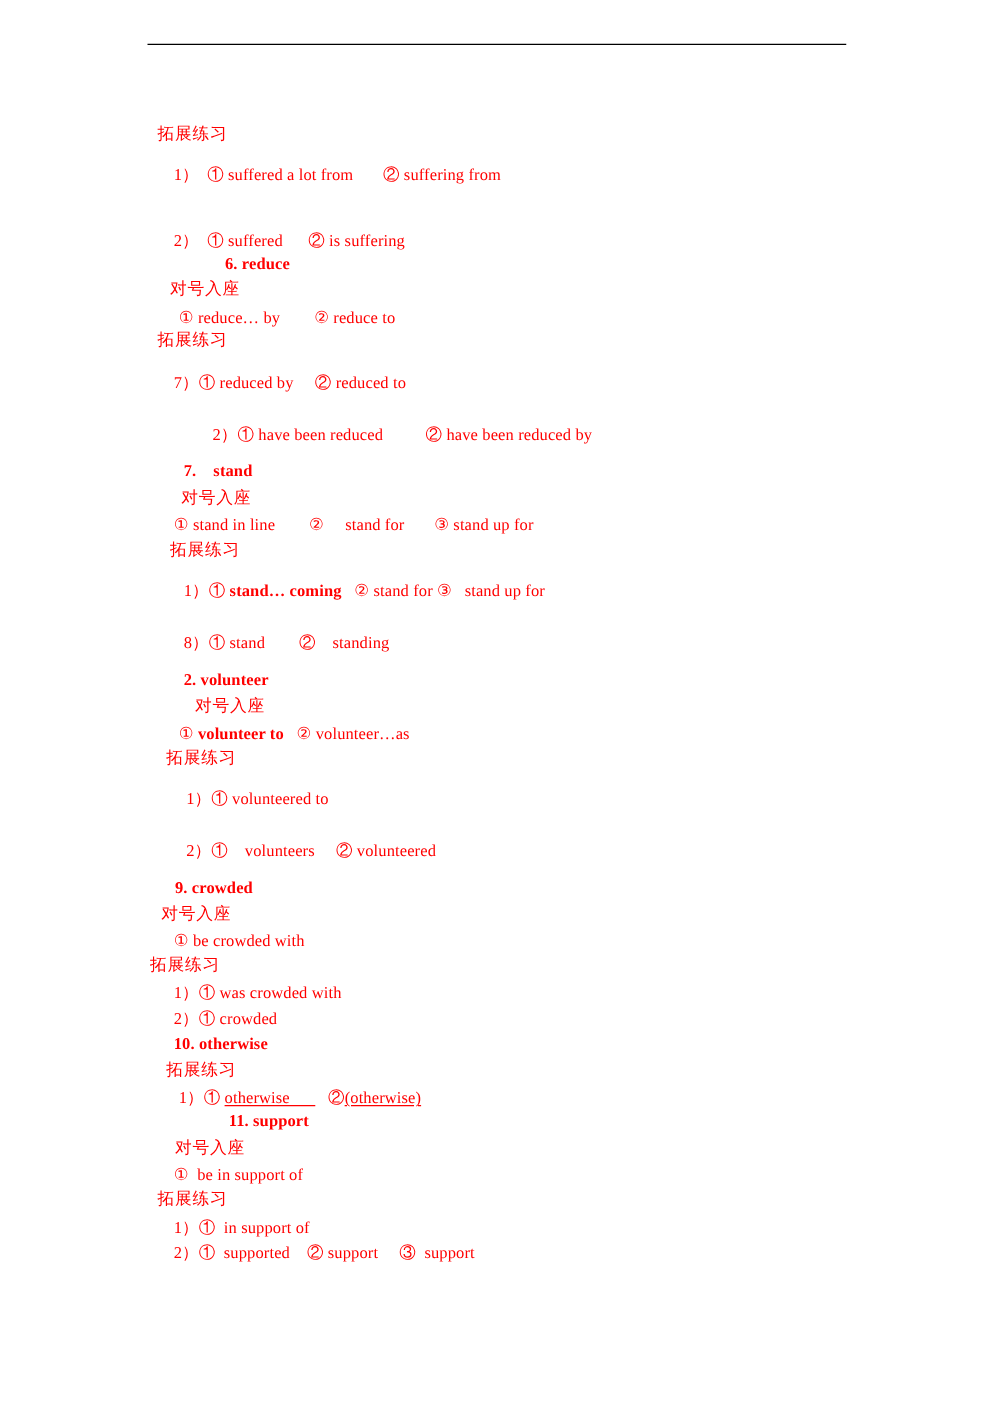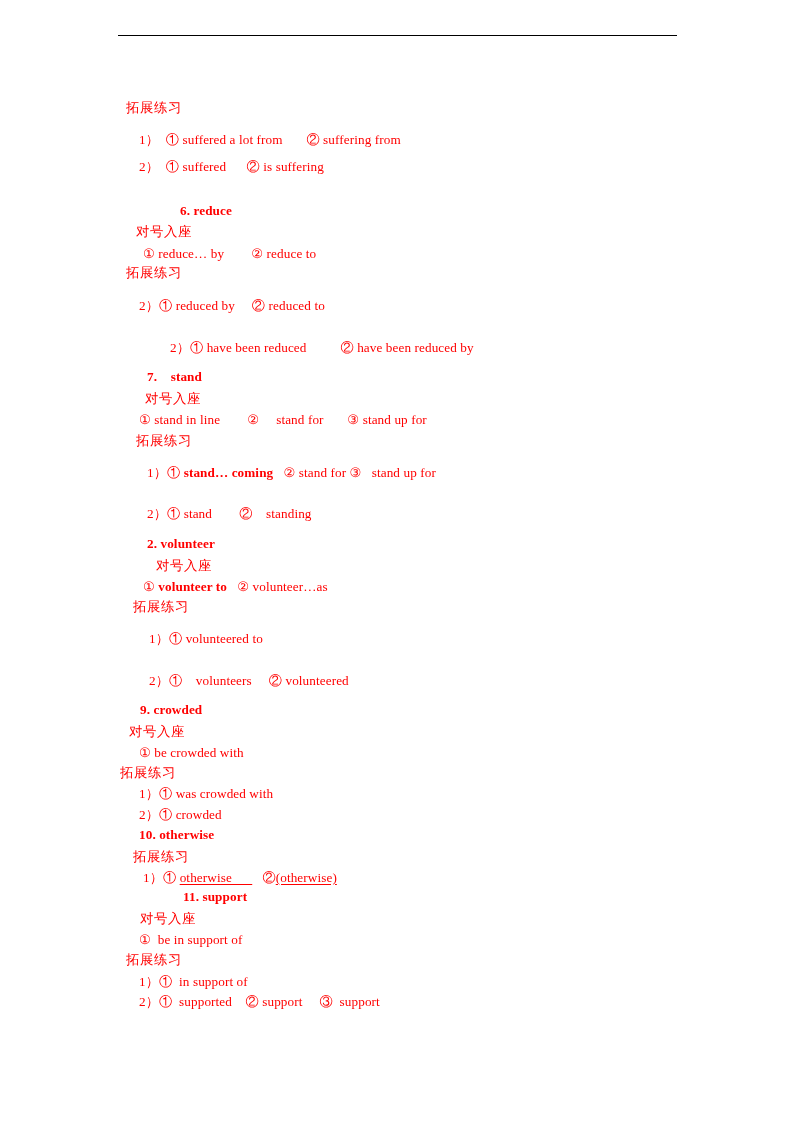--- a/index.html
+++ b/index.html
@@ -65,33 +65,33 @@
 </head>
 <body>
 
 <div class="page">
 
   <div class="header-rule"></div>
 
   <div class="content">
       <div class="line cjk" style="left: 126px; top: 100px;">拓展练习</div>
       <div class="line" style="left: 139px; top: 132px;">1）  ① suffered a lot from       ② suffering from</div>
-      <div class="line" style="left: 139px; top: 159px;">2）  ① suffered      ② is suffering</div>
+      <div class="line" style="left: 139px; top: 185px;">2）  ① suffered      ② is suffering</div>
       <div class="line bold" style="left: 139px; top: 203px; margin-left: 41px;">6. reduce</div>
       <div class="line cjk" style="left: 136px; top: 224px;">对号入座</div>
       <div class="line" style="left: 143px; top: 246px;">① reduce… by        ② reduce to</div>
       <div class="line cjk" style="left: 126px; top: 265px;">拓展练习</div>
-      <div class="line" style="left: 139px; top: 298px;">2）① reduced by     ② reduced to</div>
+      <div class="line" style="left: 139px; top: 298px;">7）① reduced by     ② reduced to</div>
       <div class="line" style="left: 126px; top: 340px; margin-left: 44px;">2）① have been reduced          ② have been reduced by</div>
       <div class="line bold" style="left: 147px; top: 369px;">7.    stand</div>
       <div class="line cjk" style="left: 145px; top: 391px;">对号入座</div>
       <div class="line" style="left: 139px; top: 412px;">① stand in line        ②     stand for       ③ stand up for</div>
       <div class="line cjk" style="left: 136px; top: 433px;">拓展练习</div>
       <div class="line" style="left: 147px; top: 465px;"><span class="seg">1）① </span><span class="seg bold">stand… coming</span><span class="seg">   ② stand for ③   stand up for</span></div>
-      <div class="line" style="left: 147px; top: 506px;">2）① stand        ②    standing</div>
+      <div class="line" style="left: 147px; top: 506px;">8）① stand        ②    standing</div>
       <div class="line bold" style="left: 147px; top: 536px;">2. volunteer</div>
       <div class="line cjk" style="left: 156px; top: 558px;">对号入座</div>
       <div class="line" style="left: 143px; top: 579px; text-align: center;"><span class="seg">① </span><span class="seg bold">volunteer to</span><span class="seg">   ② volunteer…as</span></div>
       <div class="line cjk" style="left: 133px; top: 599px;">拓展练习</div>
       <div class="line" style="left: 149px; top: 631px;">1）① volunteered to</div>
       <div class="line" style="left: 149px; top: 673px;">2）①    volunteers     ② volunteered</div>
       <div class="line bold" style="left: 140px; top: 702px;">9. crowded</div>
       <div class="line cjk" style="left: 129px; top: 724px;">对号入座</div>
       <div class="line" style="left: 139px; top: 745px;">① be crowded with</div>
       <div class="line cjk" style="left: 120px; top: 765px;">拓展练习</div>

